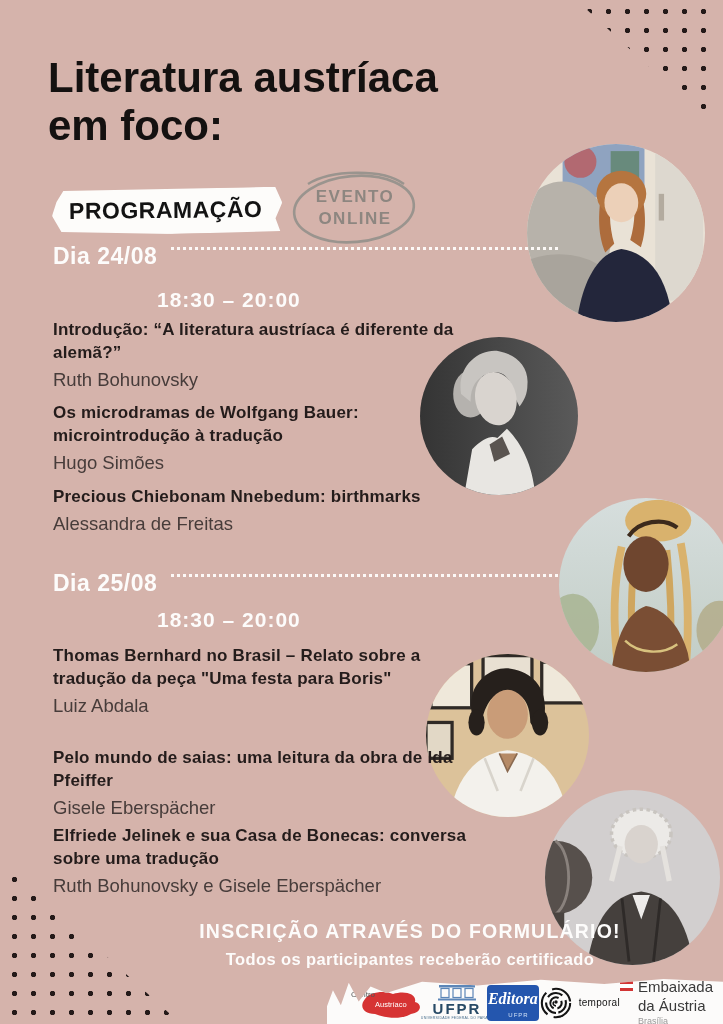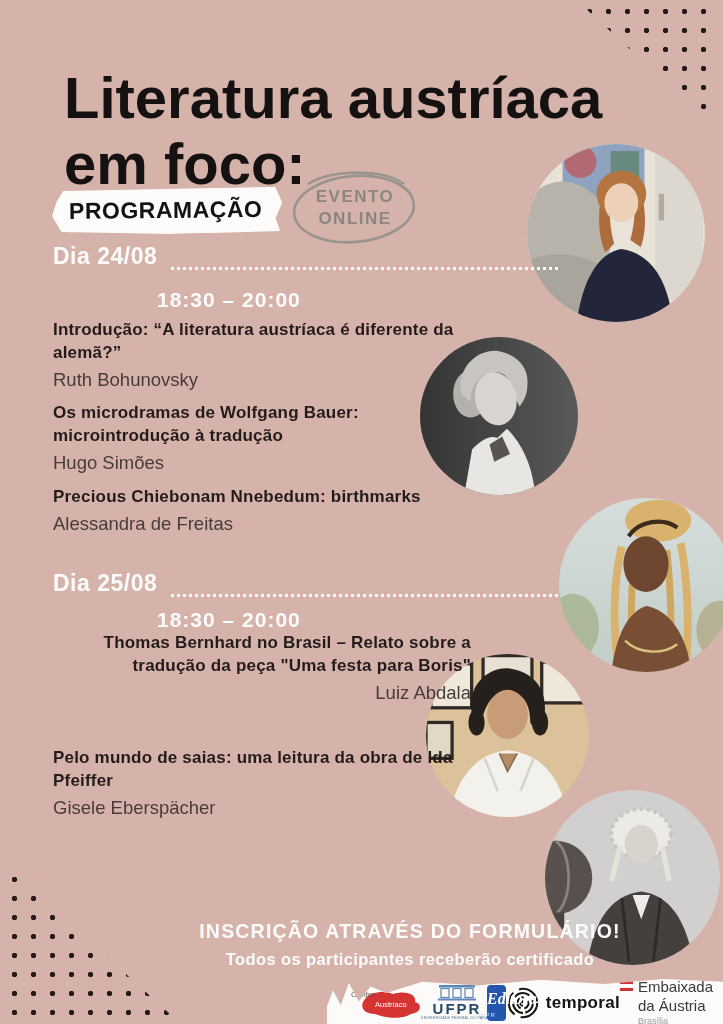--- a/index.html
+++ b/index.html
@@ -12,46 +12,46 @@
   
   .dots{position:absolute;z-index:1;
     background-image:radial-gradient(circle,#241a19 2.4px,transparent 3px);
     background-size:19px 19px;}
   .dots-tr{top:0;right:6px;width:142px;height:128px;background-position:5px 2px;
     clip-path:polygon(-2% -3%,102% -3%,102% 103%);}
   .dots-bl{left:3px;bottom:0;width:178px;height:160px;background-position:2px 6px;
     clip-path:polygon(-2% -3%,103% 103%,-2% 103%);}
   
   .title{position:absolute;left:48px;top:26px;z-index:3;color:#141110;
-    font-size:58px;font-weight:700;line-height:1.14;letter-spacing:0;margin-left:16px;}
+    font-size:42px;font-weight:700;line-height:1.14;letter-spacing:0;}
   .subtitle{position:absolute;left:48px;top:126px;z-index:3;color:#2b2421;
     font-size:28px;font-weight:400;}
   .program-badge{position:absolute;left:52px;top:188px;z-index:3;
     background:#fdfcfa;color:#131313;font-size:23px;font-weight:700;letter-spacing:.5px;
     padding:9px 20px 10px 17px;transform:rotate(-.6deg);
     clip-path:polygon(2% 28%,5% 4%,97% 0%,100% 34%,97% 68%,99% 96%,52% 100%,4% 93%,0% 58%);}
   .online-badge{position:absolute;left:290px;top:168px;z-index:3;width:130px;height:80px;}
   .online-badge svg{position:absolute;inset:0;}
   .online-badge .txt{position:absolute;inset:0;display:flex;flex-direction:column;
     align-items:center;justify-content:center;gap:2px;
     color:#8d8680;font-size:17px;font-weight:700;letter-spacing:1.5px;}
   
-  .day-row{position:absolute;left:53px;width:505px;z-index:3;display:flex;align-items:flex-end;}
+  .day-row{position:absolute;left:53px;width:505px;z-index:3;display:flex;align-items:flex-start;}
   .day-row .day{color:#fdfcfb;font-size:23px;font-weight:700;letter-spacing:.5px;white-space:nowrap;}
   .day-row .dotline{flex:1;height:0;border-top:3.5px dotted rgba(255,253,251,.95);margin-left:14px;margin-top:4px;}
   .day-1{top:243px;}
   .day-2{top:570px;}
   .time{position:absolute;left:157px;z-index:3;color:#fdfcfb;font-size:21px;font-weight:700;letter-spacing:1px;}
   .time-1{top:288px;}
   .time-2{top:608px;}
   .talk{position:absolute;left:53px;width:418px;z-index:3;}
   .talk .t{color:#241c1b;font-size:17px;font-weight:700;line-height:1.34;letter-spacing:.2px;}
   .talk .s{color:#473c3a;font-size:18.5px;font-weight:400;margin-top:3px;line-height:1.3;}
   .talk-1{top:319px;}.talk-2{top:402px;}.talk-3{top:486px;}
-  .talk-4{top:632px;text-align:right;}.talk-5{top:747px;}.talk-6{top:825px;}
+  .talk-4{top:645px;}.talk-5{top:747px;}.talk-6{top:825px;}
   
   .photo{position:absolute;z-index:2;border-radius:50%;overflow:hidden;}
   .photo svg{display:block;width:100%;height:100%;}
   .photo-1{left:527px;top:144px;width:178px;height:178px;}
   .photo-2{left:420px;top:337px;width:158px;height:158px;}
   .photo-3{left:559px;top:498px;width:174px;height:174px;}
   .photo-4{left:426px;top:654px;width:163px;height:163px;}
   .photo-5{left:545px;top:790px;width:175px;height:175px;}
   
   .registration{position:absolute;left:95px;top:920px;width:630px;z-index:5;text-align:center;color:#fdfcfb;}
@@ -66,21 +66,21 @@
   .logo-centro .l1{position:absolute;left:2px;top:7px;font-size:8px;color:#555;}
   .logo-centro .l2{position:absolute;left:26px;top:17px;font-size:7.5px;color:#fff;}
   .logo-ufpr{flex-direction:column;width:60px;}
   .logo-ufpr .acro{font-size:15px;font-weight:700;color:#274a66;letter-spacing:2px;line-height:1;}
   .logo-ufpr .sub{font-size:3.6px;color:#4a708e;letter-spacing:.2px;white-space:nowrap;}
   .logo-editora{width:64px;height:36px;background:#2456ae;border-radius:4px;position:relative;}
   .logo-editora .scr{position:absolute;left:0;right:0;top:5px;text-align:center;color:#fff;
     font-family:"Liberation Serif",serif;font-style:italic;font-weight:700;font-size:16px;}
   .logo-editora .sub{position:absolute;right:10px;bottom:3px;color:#cfe0f6;font-size:6px;letter-spacing:1px;}
   .logo-temporal{gap:6px;}
-  .logo-temporal .word{font-size:17px;font-weight:700;color:#141414;letter-spacing:.3px;}
+  .logo-temporal .word{font-size:10px;font-weight:400;color:#141414;letter-spacing:.3px;}
   .logo-emb{gap:5px;align-items:flex-start;}
   .logo-emb .flag{display:flex;flex-direction:column;margin-top:3px;}
   .logo-emb .flag i{display:block;width:13px;height:3.2px;background:#d23434;}
   .logo-emb .flag i.w{background:#fff;}
   .logo-emb .txt{display:flex;flex-direction:column;line-height:1.25;}
   .logo-emb .e1,.logo-emb .e2{font-size:15px;color:#3a3a3a;}
   .logo-emb .e3{font-size:9px;color:#9a9a9a;}
 </style>
 </head>
 <body>
@@ -133,20 +133,24 @@
   </div>
   <div class="time time-2">18:30 – 20:00</div>
 
   <div class="talk talk-4">
     <div class="t">Thomas Bernhard no Brasil – Relato sobre a tradução da peça "Uma festa para Boris"</div>
     <div class="s">Luiz Abdala</div>
   </div>
   <div class="talk talk-5">
     <div class="t">Pelo mundo de saias: uma leitura da obra de Ida Pfeiffer</div>
     <div class="s">Gisele Eberspächer</div>
+  </div>
+  <div class="talk talk-6">
+    <div class="t">Elfriede Jelinek e sua Casa de Bonecas: conversa sobre uma tradução</div>
+    <div class="s">Ruth Bohunovsky e Gisele Eberspächer</div>
   </div>
 
   <div class="photo photo-1">
     <svg viewBox="0 0 100 100">
       <rect width="100" height="100" fill="#e9e2d6"></rect>
       <rect x="20" y="0" width="46" height="30" fill="#8fa3c0"></rect>
       <circle cx="30" cy="10" r="9" fill="#c05050" opacity=".7"></circle>
       <rect x="47" y="4" width="16" height="22" fill="#4f7a4e" opacity=".6"></rect>
       <rect x="72" y="4" width="27" height="84" fill="#ddd8cf"></rect>
       <rect x="74" y="28" width="3" height="15" fill="#b3ab9f"></rect>

